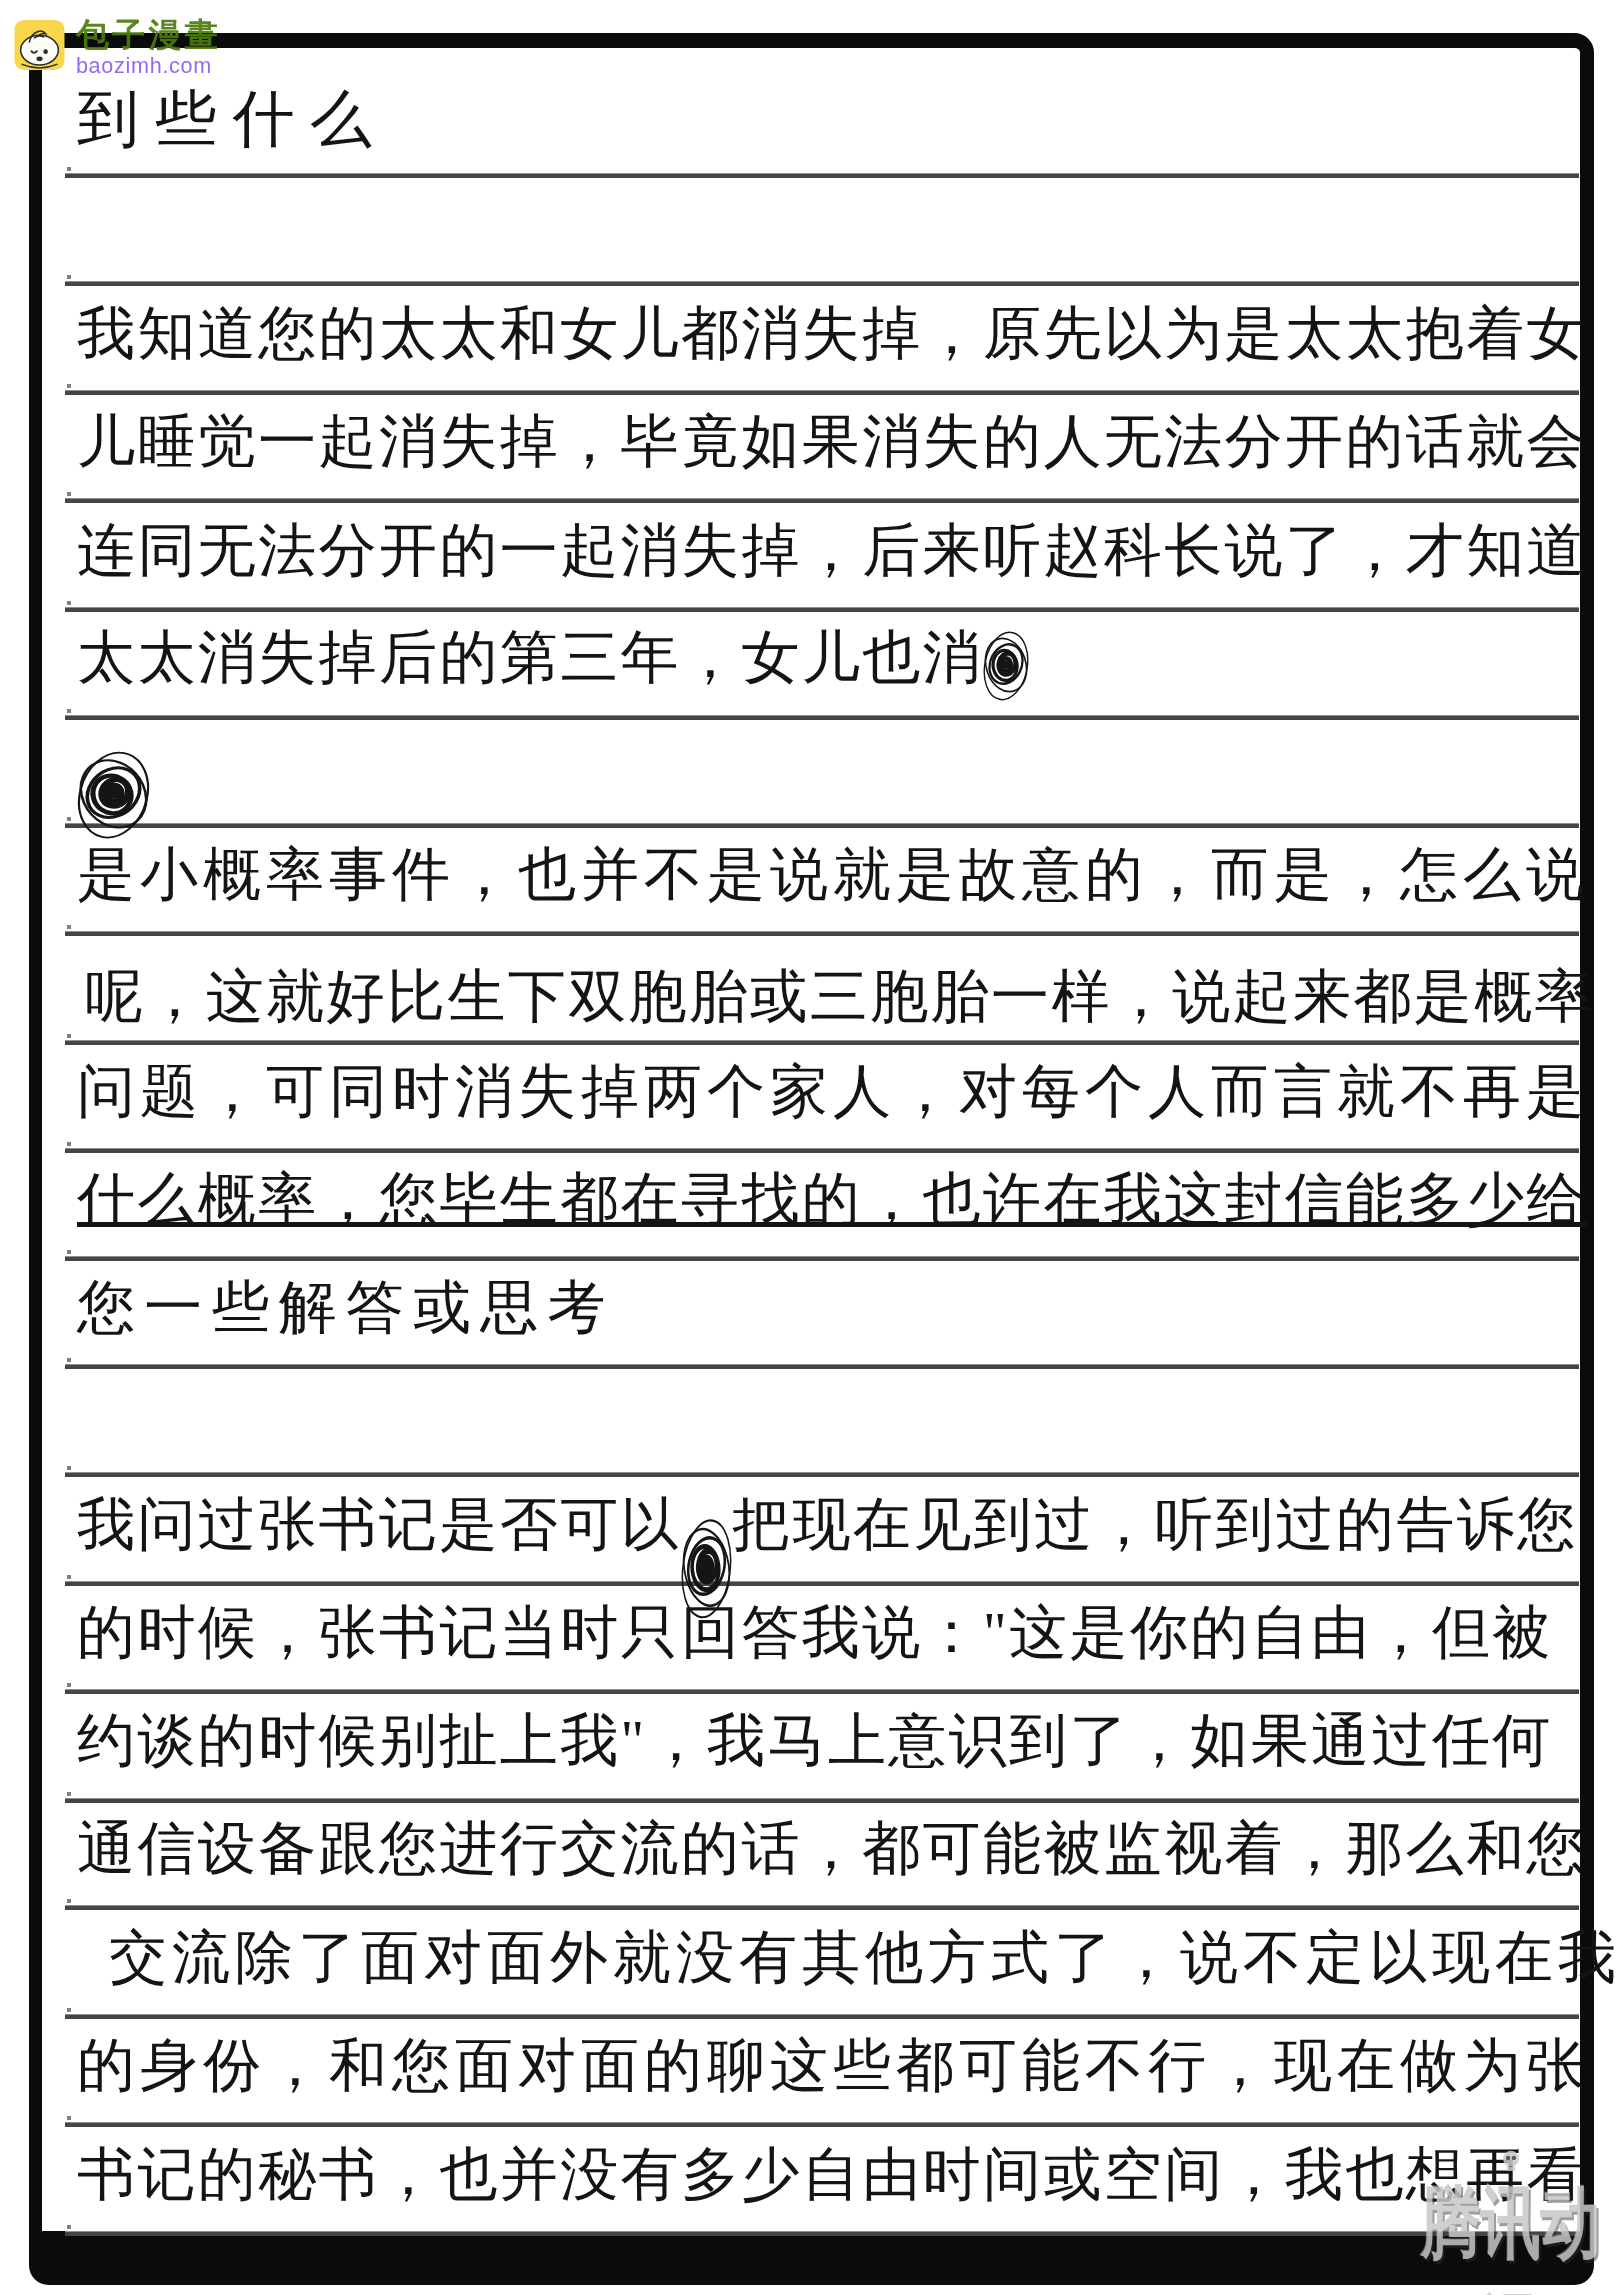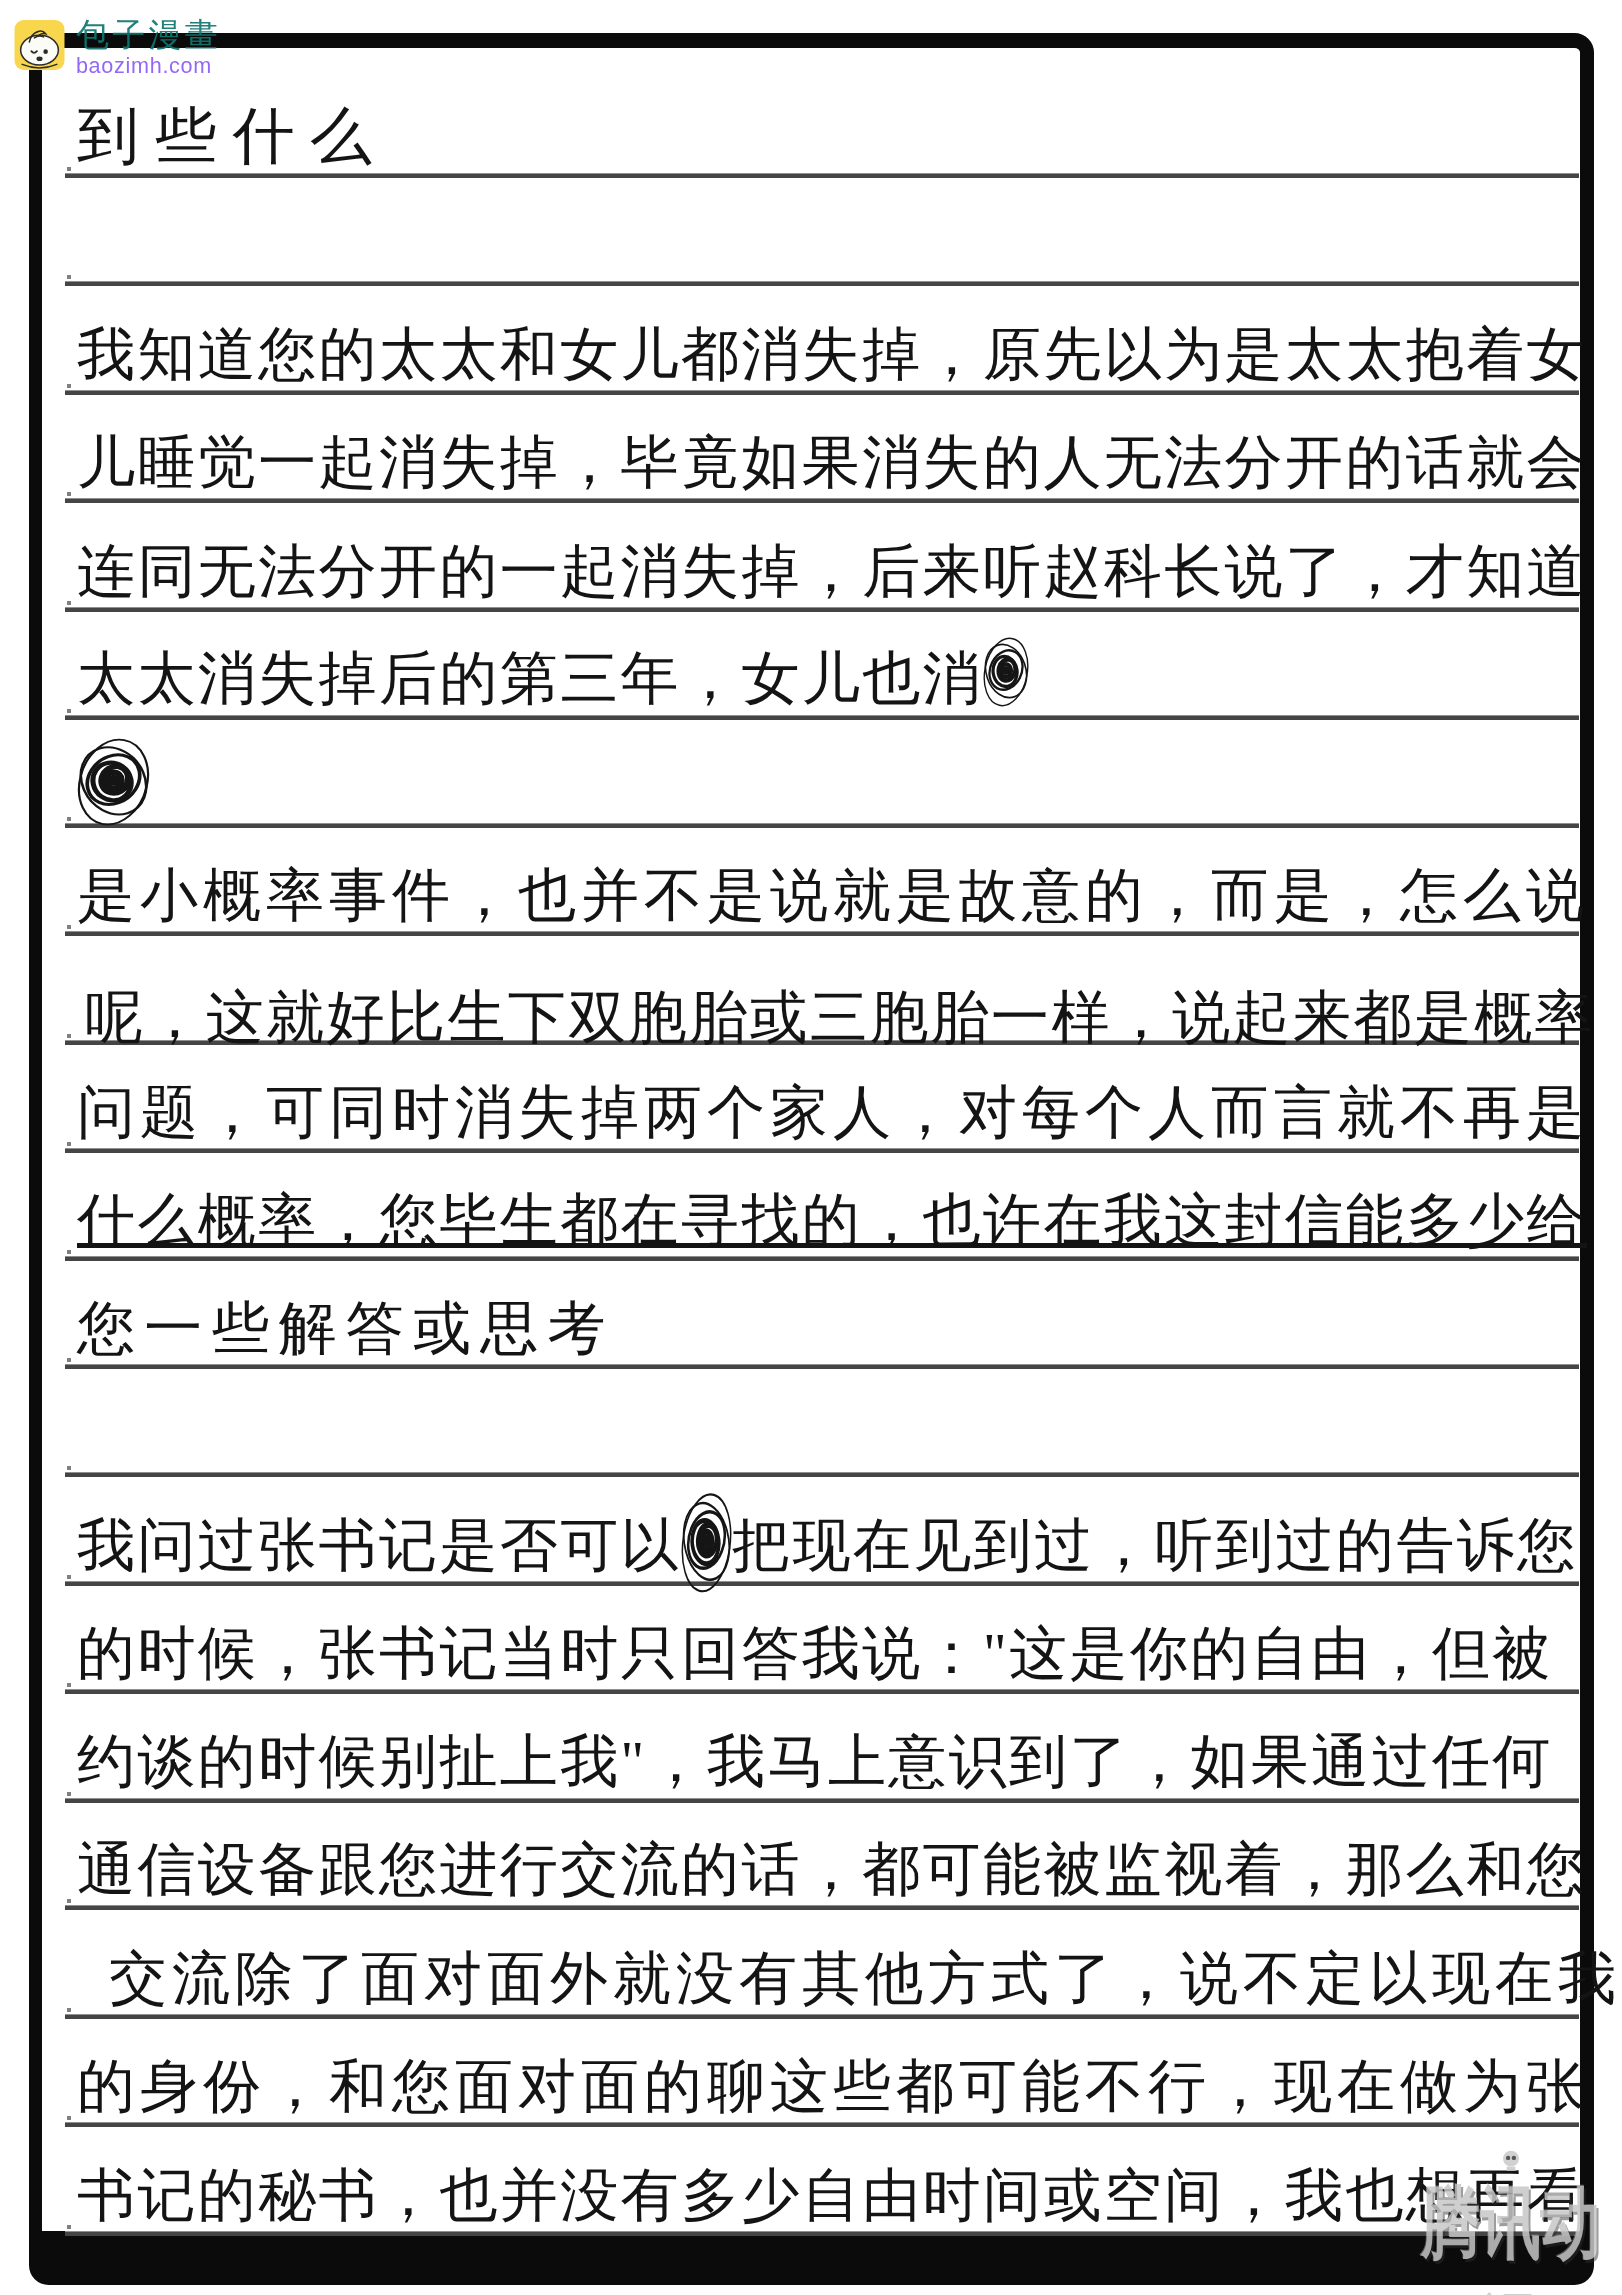--- a/index.html
+++ b/index.html
@@ -21,36 +21,36 @@
     position:absolute;left:65px;width:1514px;height:4.6px;
     background:#454545;border-top:1.3px solid #909090;box-sizing:border-box;
   }
   .rule::before{
     content:"";position:absolute;left:2px;top:-7.2px;width:3.9px;height:3.9px;
     background:#555;opacity:.75;
   }
   
   .row{
     position:absolute;left:77px;height:79px;
-    display:flex;align-items:flex-end;
+    display:flex;
     font-size:58px;line-height:1;color:#141414;
     white-space:nowrap;z-index:3;
   }
   .row.title{font-size:62px;letter-spacing:15.7px;}
   .scribble{display:inline-block;line-height:0;}
   .scribble.sm svg{width:46px;height:73px;}
   .scribble.lg svg{width:73px;height:92px;transform:translateY(10.5px);}
   .scribble.tall svg{width:51px;height:105px;transform:translateY(19.6px);}
   
   .logo{position:absolute;left:14.4px;top:17px;display:flex;gap:10.5px;z-index:6;}
   .logo-icon{width:51px;height:56px;}
   .logo-icon svg{width:100%;height:100%;}
   .logo-text{opacity:.92;}
   .logo-name{
-    font-size:33px;font-weight:normal;color:#0f766e;letter-spacing:3.3px;
+    font-size:33px;font-weight:bold;color:#4d7c0f;letter-spacing:3.3px;
     line-height:1.08;font-family:"Liberation Sans",sans-serif;
   }
   .logo-domain{
     font-size:21.6px;color:#8b5cf6;letter-spacing:0.7px;
     font-family:"Liberation Sans",sans-serif;
   }
   
   .tcwm{position:absolute;left:1398px;top:2150px;z-index:6;text-align:center;opacity:.85;}
   .tcwm-icon{width:26px;height:21px;margin:0 auto;}
   .tcwm-text{

